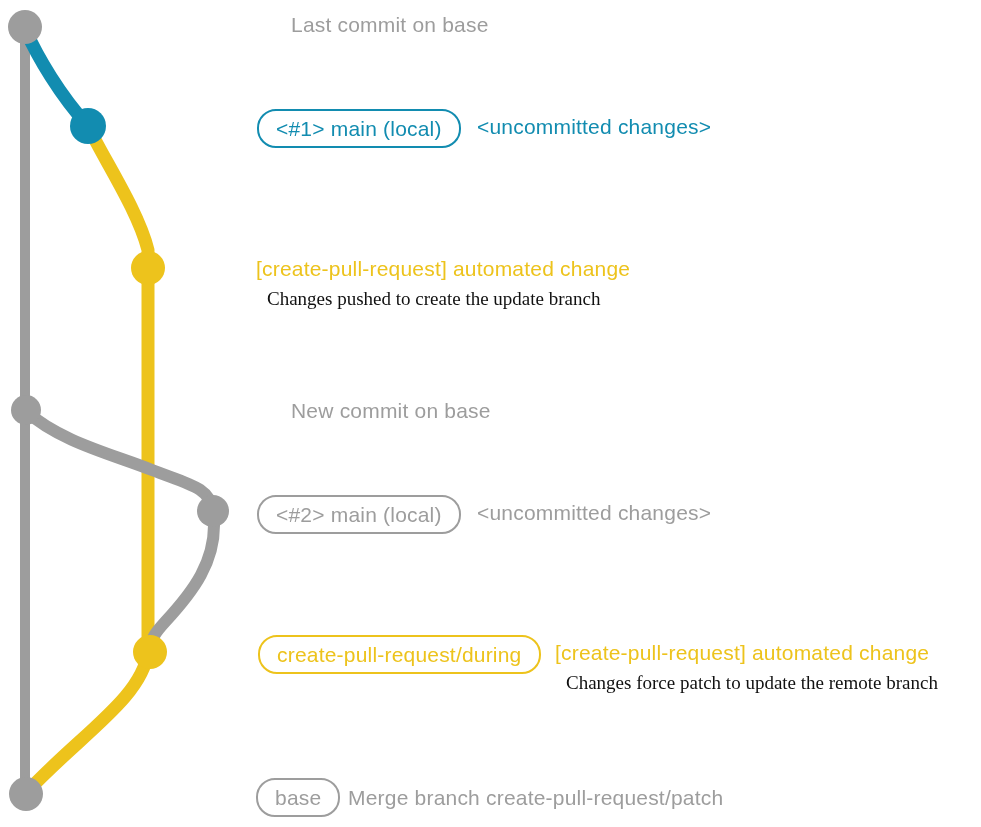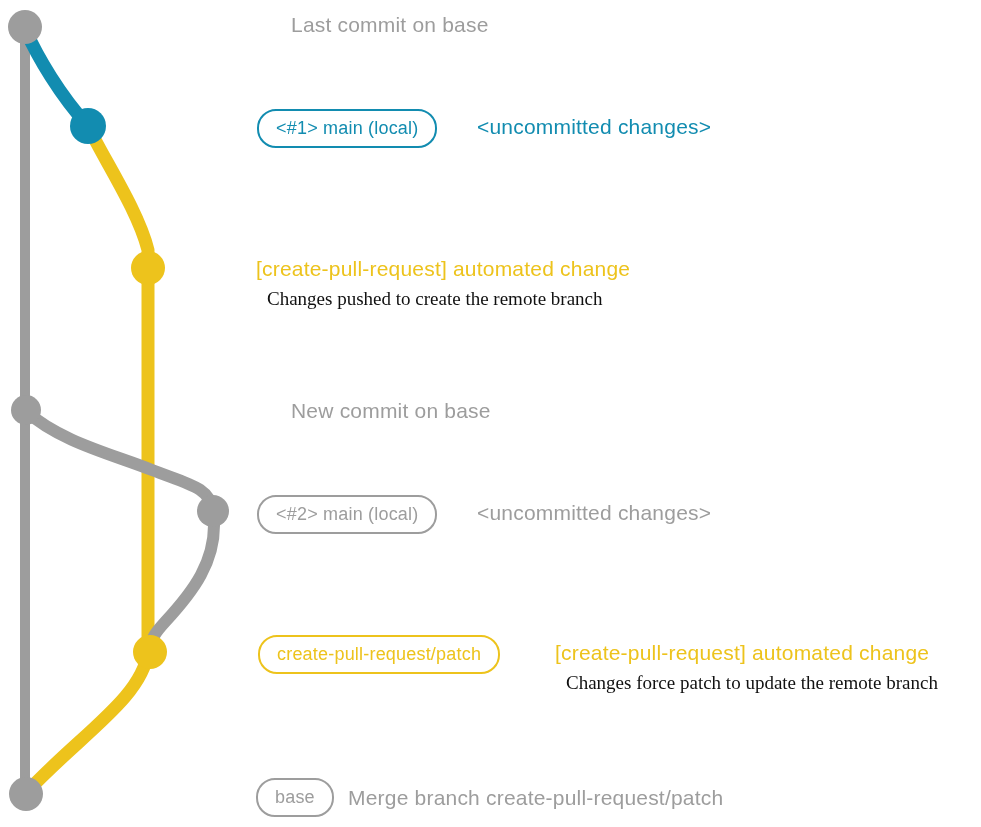--- a/index.html
+++ b/index.html
@@ -23,21 +23,21 @@
   .node.gray{fill:var(--base-gray);}
   .node.blue{fill:var(--local-blue);}
   .node.yellow{fill:var(--branch-yellow);}
 
   .glabel{
     position:absolute;font-size:21px;line-height:24px;color:var(--base-gray);
     white-space:nowrap;letter-spacing:0.2px;margin-left:33px;
   }
   .badge{
     position:absolute;display:inline-block;box-sizing:border-box;
-    font-size:18px;line-height:21px;padding:7px 17px;border-radius:19px;
+    font-size:21px;line-height:21px;padding:7px 17px;border-radius:19px;
     border:2px solid;white-space:nowrap;background:#fff;letter-spacing:0.2px;
   }
   .badge.blue{color:var(--local-blue);border-color:var(--local-blue);}
   .badge.gray{color:var(--base-gray);border-color:var(--base-gray);}
   .badge.yellow{color:var(--branch-yellow);border-color:var(--branch-yellow);}
   .commit-msg{
     position:absolute;font-size:21px;line-height:24px;white-space:nowrap;letter-spacing:0.2px;text-align:center;
   }
   .commit-msg.blue{color:var(--local-blue);}
   .commit-msg.gray{color:var(--base-gray);}
@@ -66,27 +66,27 @@
     <circle class="node yellow" cx="150" cy="652" r="17"></circle>
     <circle class="node gray" cx="26" cy="794" r="17"></circle>
   </svg>
 
   <div class="glabel" style="left:258px;top:13px">Last commit on base</div>
 
   <div class="badge blue" style="left:257px;top:109px">&lt;#1&gt; main (local)</div>
   <div class="commit-msg blue" style="left:477px;top:115px">&lt;uncommitted changes&gt;</div>
 
   <div class="commit-msg yellow" style="left:256px;top:257px">[create-pull-request] automated change</div>
-  <div class="desc" style="left:267px;top:288px">Changes pushed to create the remote branch</div>
+  <div class="desc" style="left:267px;top:288px">Changes pushed to create the update branch</div>
 
   <div class="glabel" style="left:258px;top:399px">New commit on base</div>
 
   <div class="badge gray" style="left:257px;top:495px">&lt;#2&gt; main (local)</div>
   <div class="commit-msg gray" style="left:477px;top:501px">&lt;uncommitted changes&gt;</div>
 
-  <div class="badge yellow" style="left:258px;top:635px">create-pull-request/patch</div>
+  <div class="badge yellow" style="left:258px;top:635px">create-pull-request/during</div>
   <div class="commit-msg yellow" style="left:555px;top:641px">[create-pull-request] automated change</div>
   <div class="desc" style="left:566px;top:672px">Changes force patch to update the remote branch</div>
 
   <div class="badge gray" style="left:256px;top:778px">base</div>
   <div class="commit-msg gray" style="left:348px;top:786px">Merge branch create-pull-request/patch</div>
 
 </div>
 
 </body></html>

